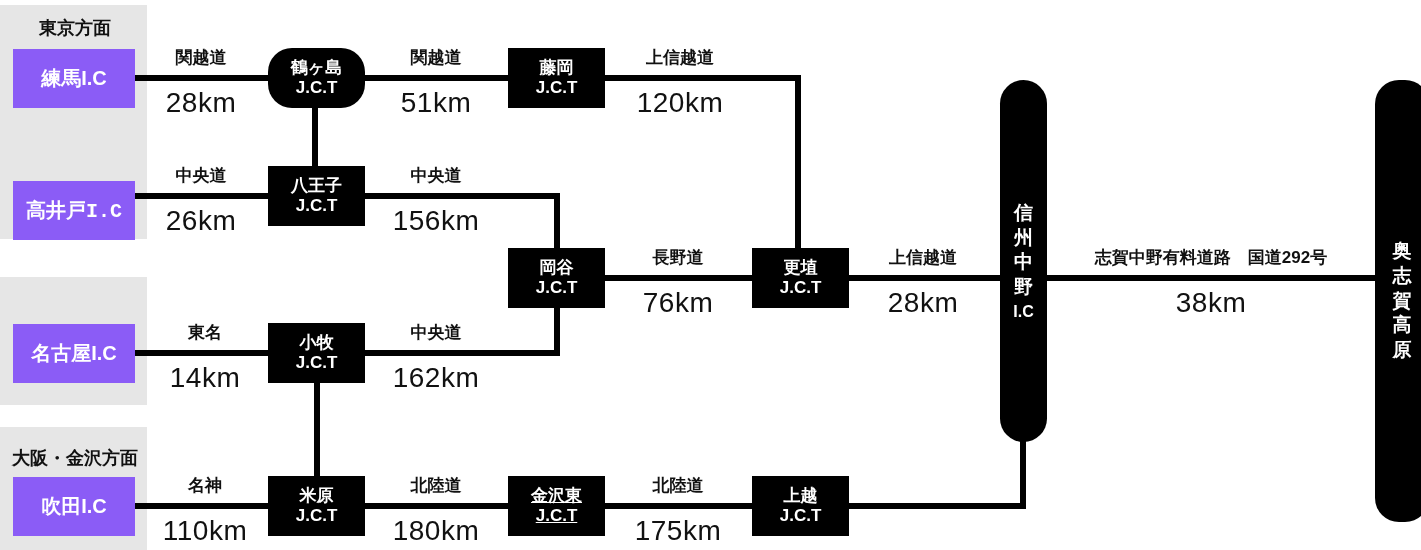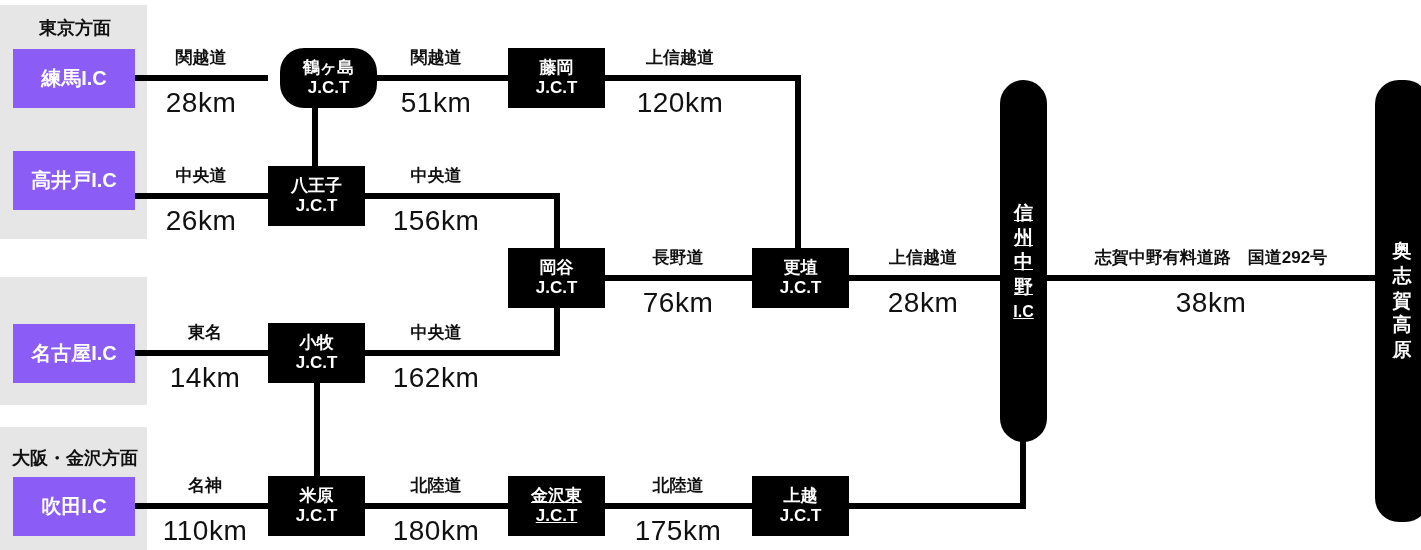--- a/index.html
+++ b/index.html
@@ -61,31 +61,31 @@
   <div class="vline" style="left:312px;top:105px;height:64px;"></div>
   <div class="vline" style="left:795px;top:75px;height:176px;"></div>
   <div class="vline" style="left:554px;top:193px;height:58px;"></div>
   <div class="vline" style="left:554px;top:307px;height:49px;"></div>
   <div class="vline" style="left:314px;top:380px;height:100px;"></div>
   <div class="vline" style="left:1020px;top:440px;height:69px;"></div>
 
   <div class="ic" style="top:49px;">
       <span>練馬I.C</span>
     </div>
-  <div class="ic" style="top:151px;">
+  <div class="ic" style="top:181px;font-family:Liberation Mono, monospace;">
       <span>高井戸I.C</span>
     </div>
   <div class="ic" style="top:324px;">
       <span>名古屋I.C</span>
     </div>
   <div class="ic" style="top:477px;">
       <span>吹田I.C</span>
     </div>
 
-  <div class="jct" style="left:280px;top:48px;border-radius:24px;">
+  <div class="jct" style="left:268px;top:48px;border-radius:24px;">
     <span>鶴ヶ島</span>
     <span>J.C.T</span>
   </div>
   <div class="jct" style="left:268px;top:166px;">
     <span>八王子</span>
     <span>J.C.T</span>
   </div>
   <div class="jct" style="left:508px;top:48px;">
     <span>藤岡</span>
     <span>J.C.T</span>
@@ -108,21 +108,21 @@
   </div>
   <div class="jct" style="left:508px;top:476px;text-decoration:underline;">
     <span>金沢東</span>
     <span>J.C.T</span>
   </div>
   <div class="jct" style="left:752px;top:476px;">
     <span>上越</span>
     <span>J.C.T</span>
   </div>
 
-  <div class="pill" style="left:1000px;top:80px;width:47px;height:362px;text-decoration:underline;">
+  <div class="pill" style="left:1000px;top:80px;width:47px;height:362px;">
     <div class="vname">信州中野</div>
     <div class="vsuffix">I.C</div>
   </div>
   <div class="pill" style="left:1375px;top:80px;width:54px;height:442px;">
     <div class="vname">奥志賀高原</div>
   </div>
 
   <div class="seg" style="left:121px;top:78px;">
     <div class="road">関越道</div>
     <div class="dist">28km</div>

